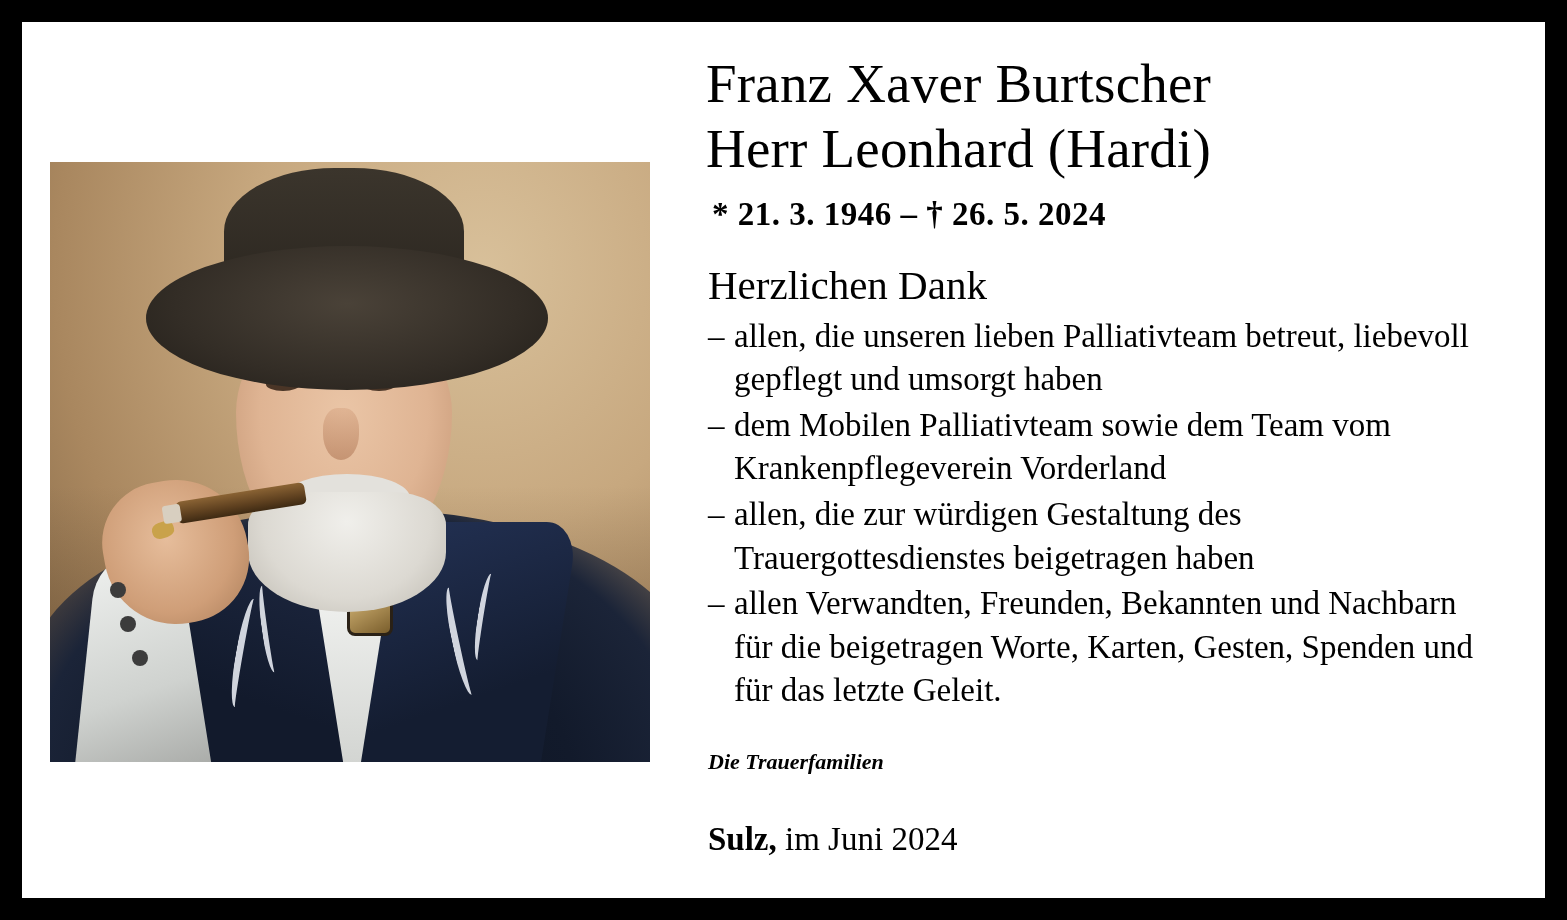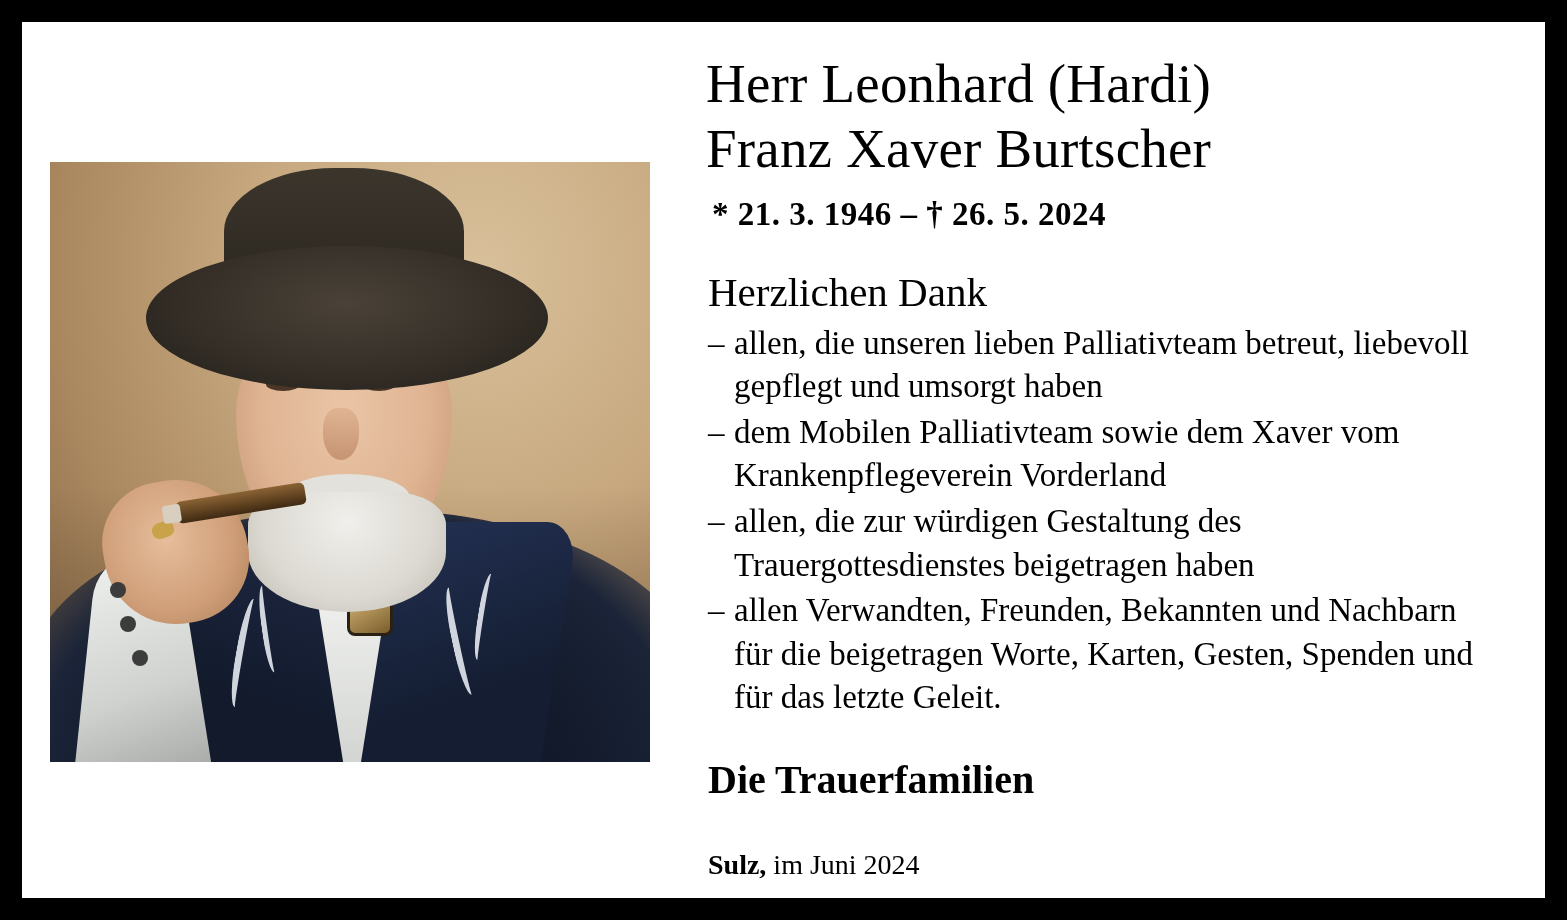--- a/index.html
+++ b/index.html
@@ -292,47 +292,48 @@
     letter-spacing: 0.2px;
   }
   .dates {
     font-size: 33px;
     font-weight: bold;
     margin: 14px 0 8px 6px;
     letter-spacing: 0.5px;
   }
   .thanks-head {
     font-size: 41px;
-    margin: 35px 0 6px 2px;
+    margin: 28px 0 6px 2px;
   }
   .thanks-list {
     list-style: none;
     margin: 0;
     padding: 0 0 0 2px;
     font-size: 33px;
     line-height: 1.32;
   }
   .thanks-list li {
     display: flex;
     margin-bottom: 2px;
   }
   .dash {
     flex: 0 0 auto;
     width: 26px;
   }
   .li-text {
     flex: 1 1 auto;
   }
   .family {
-    font-size: 40px;
+    font-size: 22px;
     font-weight: bold;
     margin: 36px 0 0 2px;
+    font-style: italic;
   }
   .place-line {
-    font-size: 28px;
+    font-size: 33px;
     margin: 46px 0 0 2px;
   }
   .place-line .place {
     font-weight: bold;
   }
 </style>
 </head>
 <body>
 
 <div class="notice">
@@ -367,36 +368,36 @@
         <div class="ph-hat-brim"></div>
         <div class="ph-hand"></div>
         <div class="ph-ring"></div>
         <div class="ph-cigar"></div>
         <div class="ph-buttons"></div>
       </div>
     </div>
 
     <div class="text-col">
       <div class="name">
+        <div>Franz Xaver Burtscher</div>
         <div>Herr Leonhard (Hardi)</div>
-        <div>Franz Xaver Burtscher</div>
       </div>
 
       <div class="dates">* 21. 3. 1946  –  † 26. 5. 2024</div>
 
       <div class="thanks-head">Herzlichen Dank</div>
 
       <ul class="thanks-list">
         <li>
           <span class="dash">–</span>
           <span class="li-text">allen, die unseren lieben Palliativteam betreut, liebevoll gepflegt und umsorgt haben</span>
         </li>
         <li>
           <span class="dash">–</span>
-          <span class="li-text">dem Mobilen Palliativteam sowie dem Xaver vom Krankenpflegeverein Vorderland</span>
+          <span class="li-text">dem Mobilen Palliativteam sowie dem Team vom Krankenpflegeverein Vorderland</span>
         </li>
         <li>
           <span class="dash">–</span>
           <span class="li-text">allen, die zur würdigen Gestaltung des Trauergottesdienstes beigetragen haben</span>
         </li>
         <li>
           <span class="dash">–</span>
           <span class="li-text">allen Verwandten, Freunden, Bekannten und Nachbarn für die beigetragen Worte, Karten, Gesten, Spenden und für das letzte Geleit.</span>
         </li>
       </ul>

